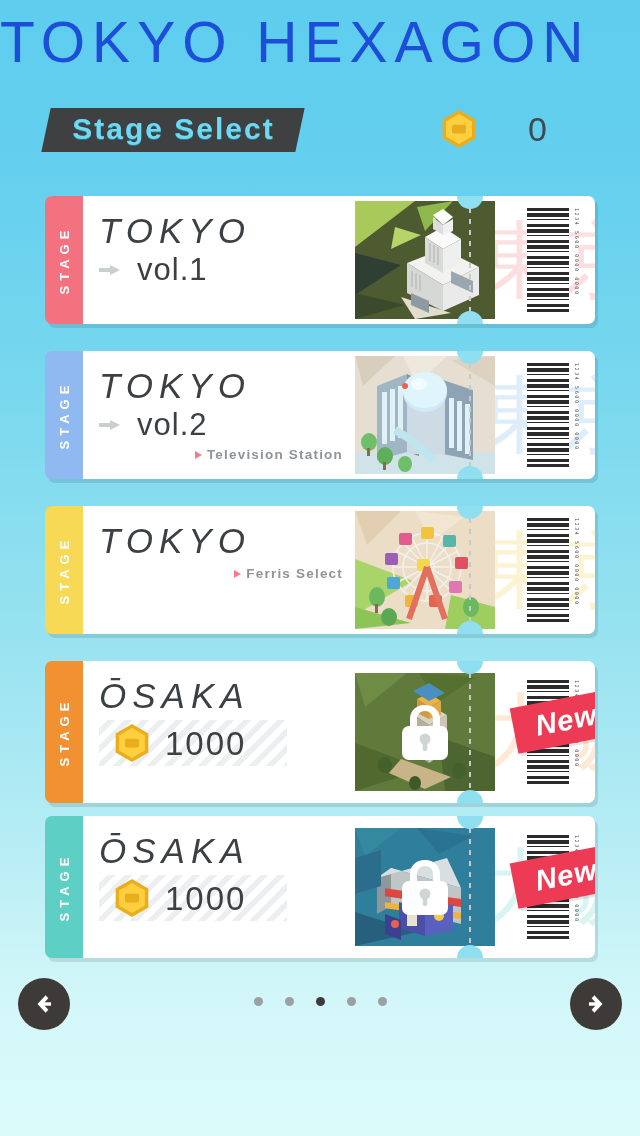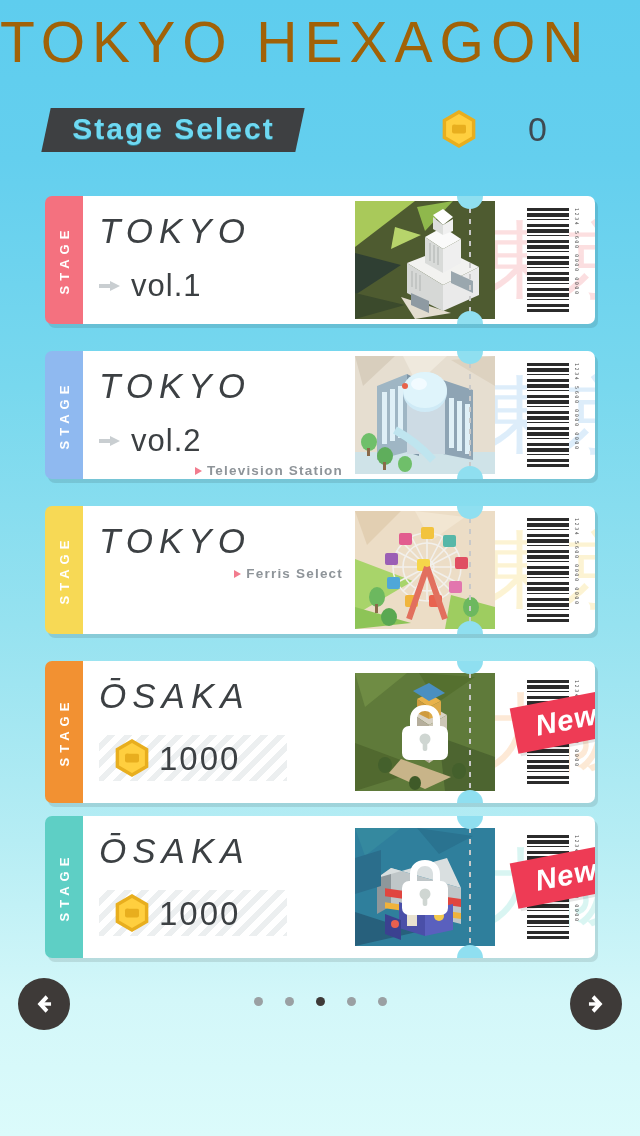--- a/index.html
+++ b/index.html
@@ -11,21 +11,21 @@
        #96e2f0 55%, #b6edf4 74%, #d3f7f9 88%, #dbfbfb 100%);
     overflow:hidden;
     position:relative;
     -webkit-font-smoothing:antialiased;
   }
 
   
   #app-title {
     position:absolute; top:6px; left:0; width:564px;
     text-align:center;
-    color:#a16207;
+    color:#1d4ed8;
     font-size:57px;
     font-weight:400;
     letter-spacing:7px;
     line-height:72px;
     white-space:nowrap;
   }
 
   #stage-select-banner {
     position:absolute; top:108px; left:46px;
     background:#3e4042;
@@ -126,21 +126,21 @@
 
   
   .info { position:absolute; left:16px; top:0; width:250px; height:100%; z-index:4; }
   .city {
     color:#3c4043;
     font-size:35px; font-weight:400; letter-spacing:6px;
     line-height:38px;
     font-style:italic;
   }
   .ticket .info .city { margin-top:16px; }
-  .vol-row { display:flex; align-items:center; gap:10px; margin-top:20px; }
+  .vol-row { display:flex; align-items:center; gap:16px; margin-top:4px; }
   .arrow-icon {
     width:22px; height:14px; flex:none; position:relative;
   }
   .arrow-icon:before{
     content:""; position:absolute; left:0; top:5px;
     width:13px; height:4px; background:#c9ced1;
   }
   .arrow-icon:after{
     content:""; position:absolute; left:11px; top:2px;
     width:0; height:0;
@@ -159,22 +159,22 @@
     border-left:7px solid #f27c8e;
     border-top:4.5px solid transparent;
     border-bottom:4.5px solid transparent; flex:none; }
   .subtitle {
     color:#8e9499; font-size:13.5px; font-weight:700; letter-spacing:1.2px;
     white-space:nowrap;
   }
 
   
   .price-box {
-    margin-top:20px; width:188px; height:46px;
-    display:flex; align-items:center; gap:8px;
+    margin-top:5px; width:188px; height:46px;
+    display:flex; align-items:center; gap:14px;
     padding-left:14px;
     background:
       repeating-linear-gradient(135deg,
         rgba(255,255,255,.85) 0 6px, #eceff0 6px 12px);
   }
   .price-text { color:#3c4043; font-size:33px; line-height:33px; letter-spacing:2px; }
   .locked .city { margin-top:14px; }
 
   
   .thumb {

